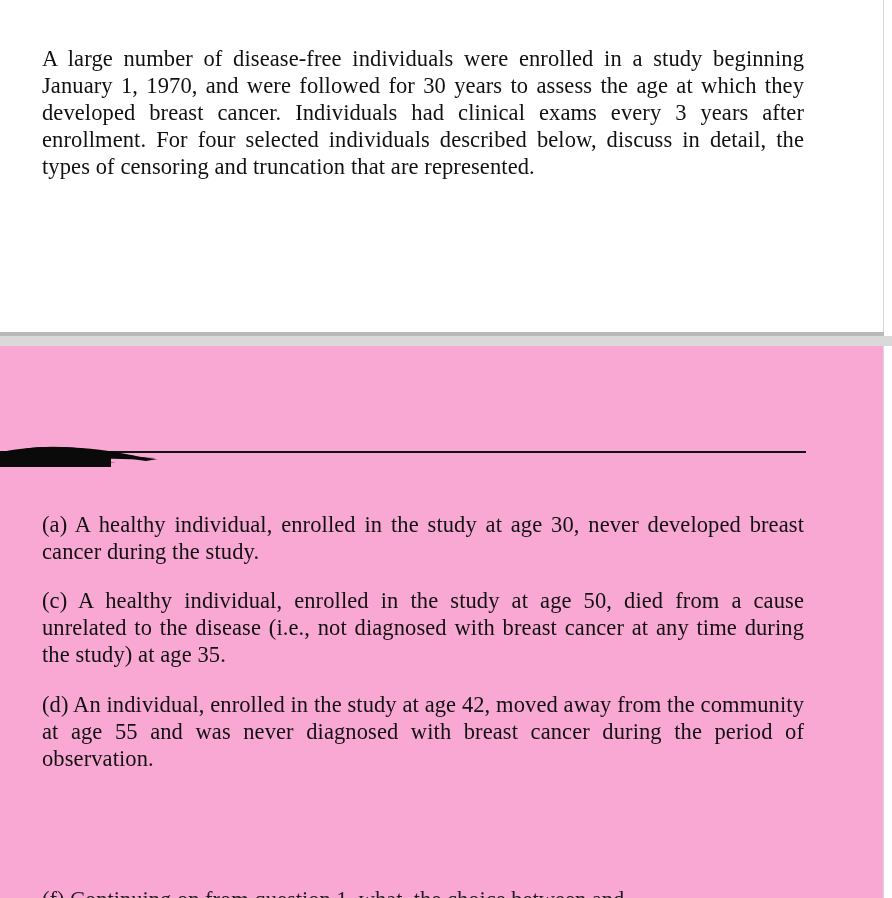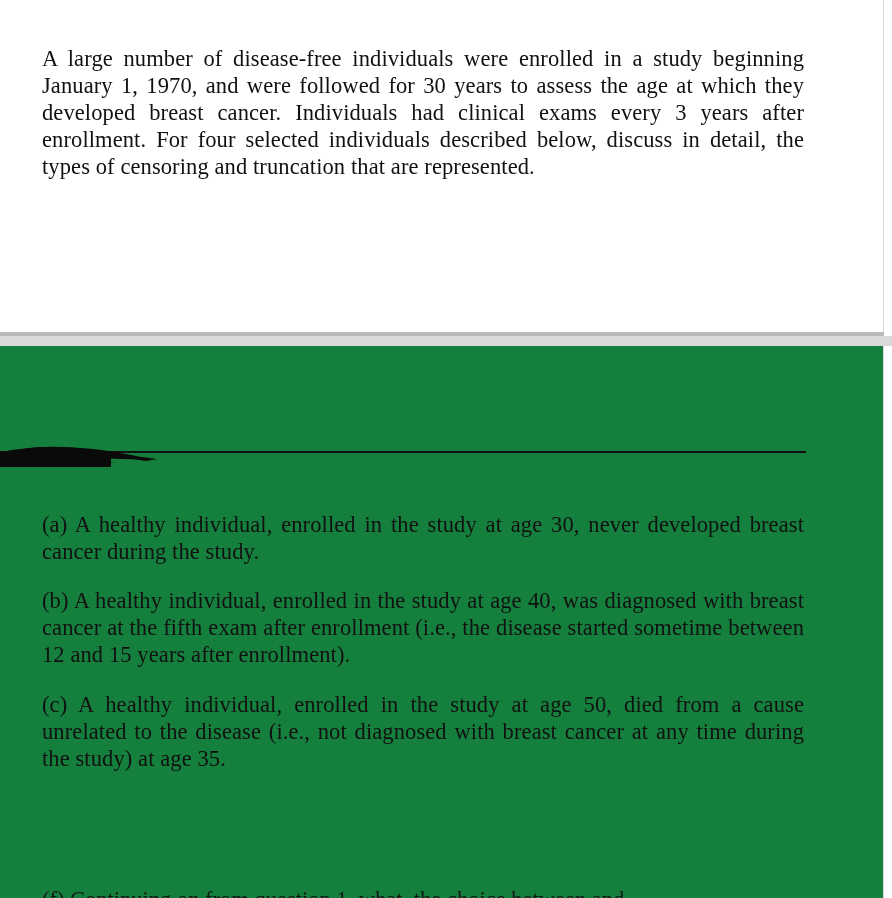--- a/index.html
+++ b/index.html
@@ -52,21 +52,21 @@
     background: #d9d9d9;
   }
 
   
   .panel-bottom {
     position: absolute;
     left: 0;
     top: 346px;
     width: 884px;
     height: 552px;
-    background: #15803d;
+    background: #f9a8d4;
     box-sizing: border-box;
     border-right: 1px solid #d8d8d8;
     font-family: Liberation Serif, serif;
   }
 
   .intro {
     position: absolute;
     left: 42px;
     top: 22px;
     width: 762px;
@@ -154,26 +154,26 @@
         <rect x="0" y="12" width="72" height="9" fill="#0a0a0a" transform="rotate(-3 36 16)"></rect>
       </svg>
     </div>
 
     <div class="items">
       <p class="item">
         <span class="lbl">(a)</span>
         <span>A healthy individual, enrolled in the study at age 30, never developed breast cancer during the study.</span>
       </p>
       <p class="item">
-        <span class="lbl">(b)</span>
-        <span>A healthy individual, enrolled in the study at age 40, was diagnosed with breast cancer at the fifth exam after enrollment (i.e., the disease started sometime between 12 and 15 years after enrollment).</span>
+        <span class="lbl">(c)</span>
+        <span>A healthy individual, enrolled in the study at age 50, died from a cause unrelated to the disease (i.e., not diagnosed with breast cancer at any time during the study) at age 35.</span>
       </p>
       <p class="item">
-        <span class="lbl">(c)</span>
-        <span>A healthy individual, enrolled in the study at age 50, died from a cause unrelated to the disease (i.e., not diagnosed with breast cancer at any time during the study) at age 35.</span>
+        <span class="lbl">(d)</span>
+        <span>An individual, enrolled in the study at age 42, moved away from the community at age 55 and was never diagnosed with breast cancer during the period of observation.</span>
       </p>
       <p class="item">
         
         
       </p>
     </div>
 
     <div class="cut-line">(f) Continuing on from question 1, what, the choice between and</div>
   </div>
 

